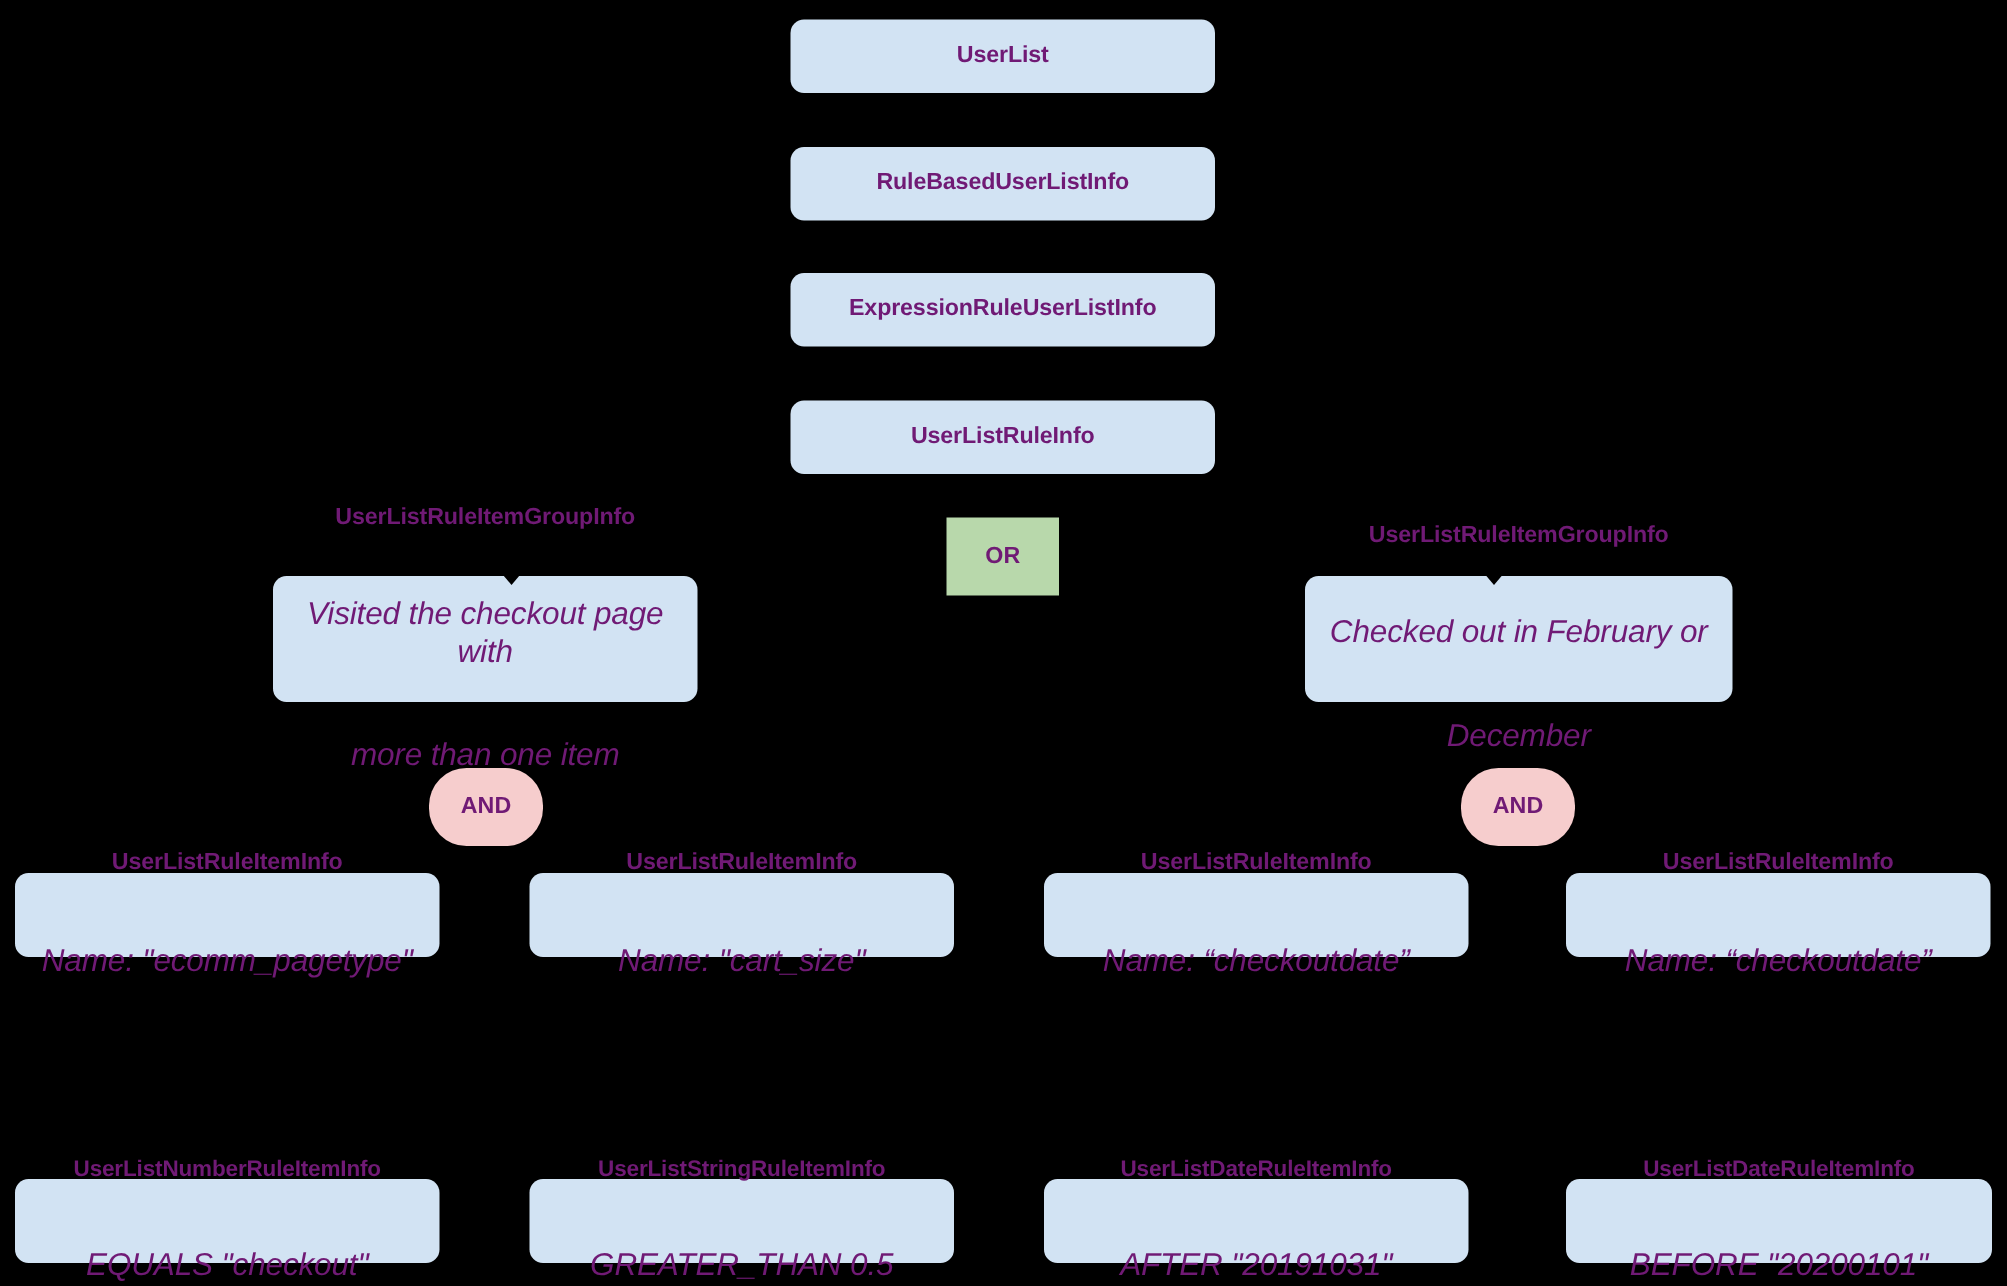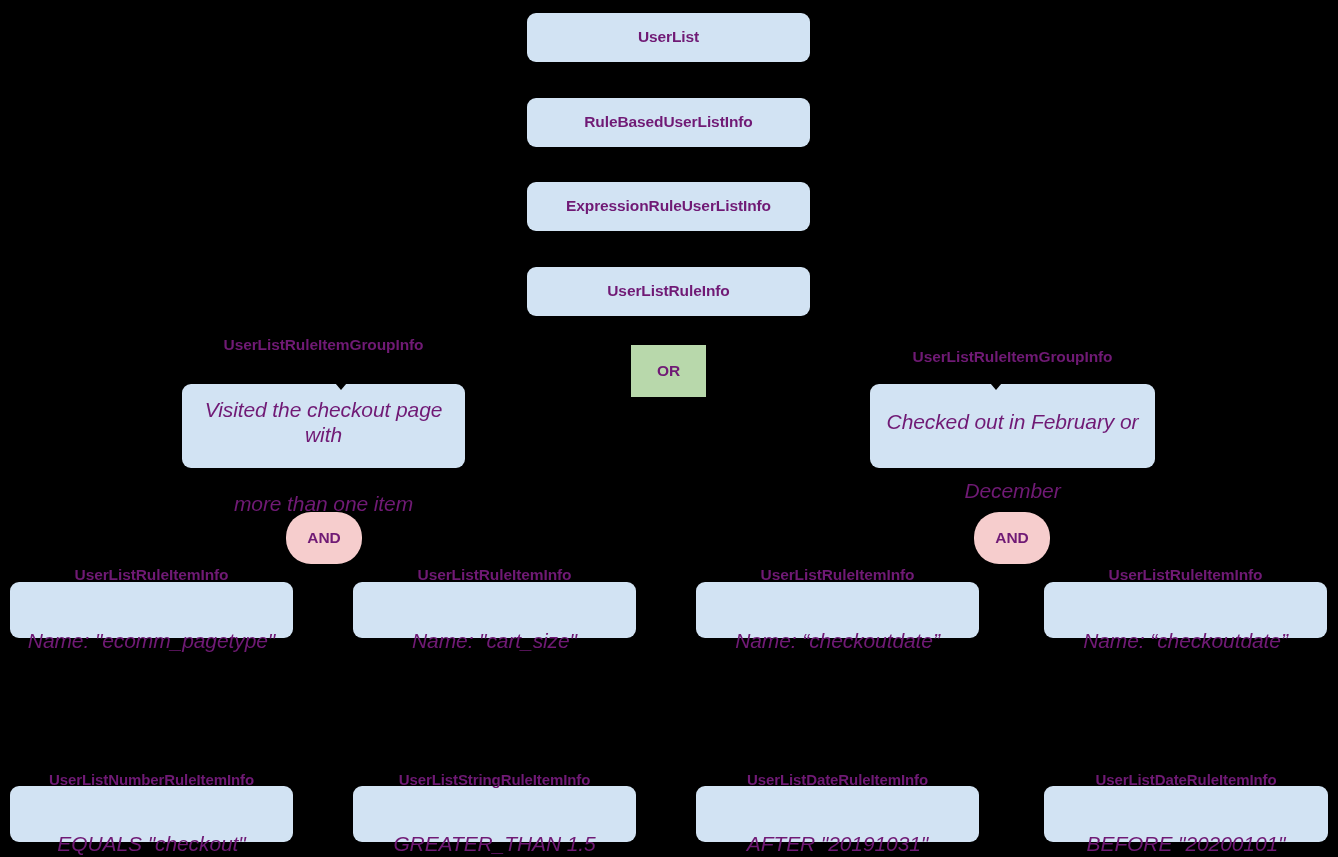--- a/index.html
+++ b/index.html
@@ -172,21 +172,21 @@
     <div class="subtitle">Name: “checkoutdate”</div>
   </div>
 
   <div class="node entity" style="left:10px; top:786px; width:283px; height:56px;">
     <div class="title small">UserListNumberRuleItemInfo</div>
     <div class="subtitle">EQUALS "checkout"</div>
   </div>
 
   <div class="node entity" style="left:353px; top:786px; width:283px; height:56px;">
     <div class="title small">UserListStringRuleItemInfo</div>
-    <div class="subtitle">GREATER_THAN 1.5</div>
+    <div class="subtitle">GREATER_THAN 0.5</div>
   </div>
 
   <div class="node entity" style="left:696px; top:786px; width:283px; height:56px;">
     <div class="title small">UserListDateRuleItemInfo</div>
     <div class="subtitle">AFTER "20191031"</div>
   </div>
 
   <div class="node entity" style="left:1044px; top:786px; width:284px; height:56px;">
     <div class="title small">UserListDateRuleItemInfo</div>
     <div class="subtitle">BEFORE "20200101"</div>

